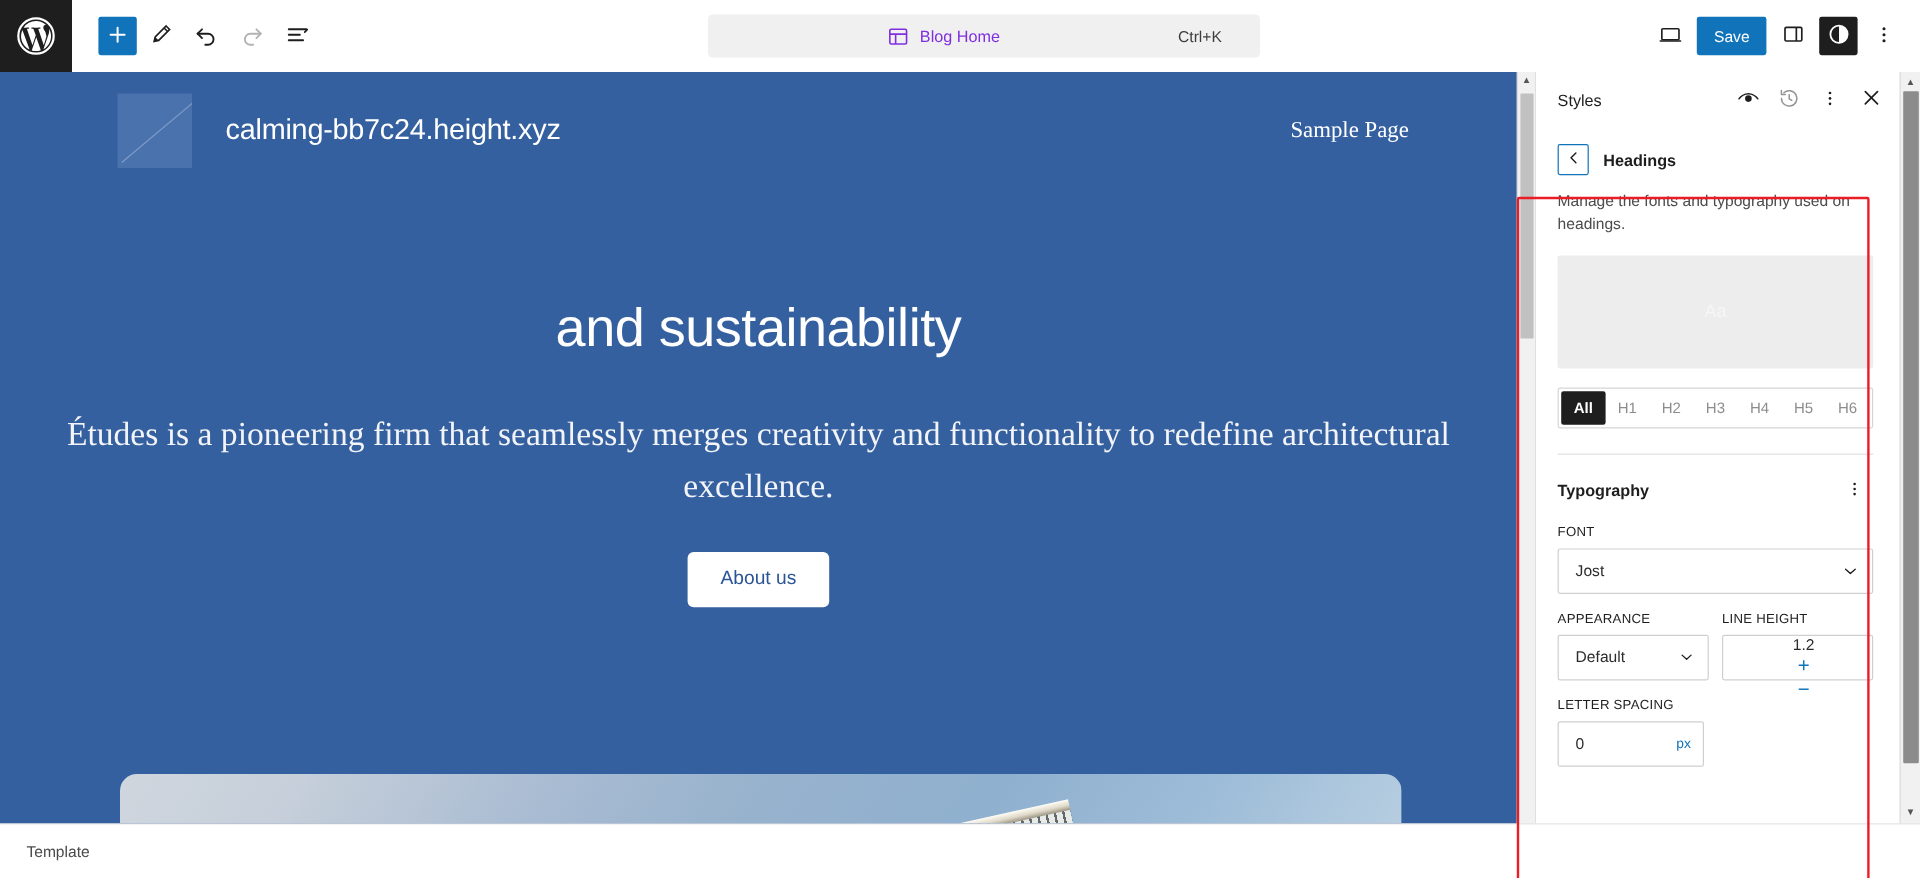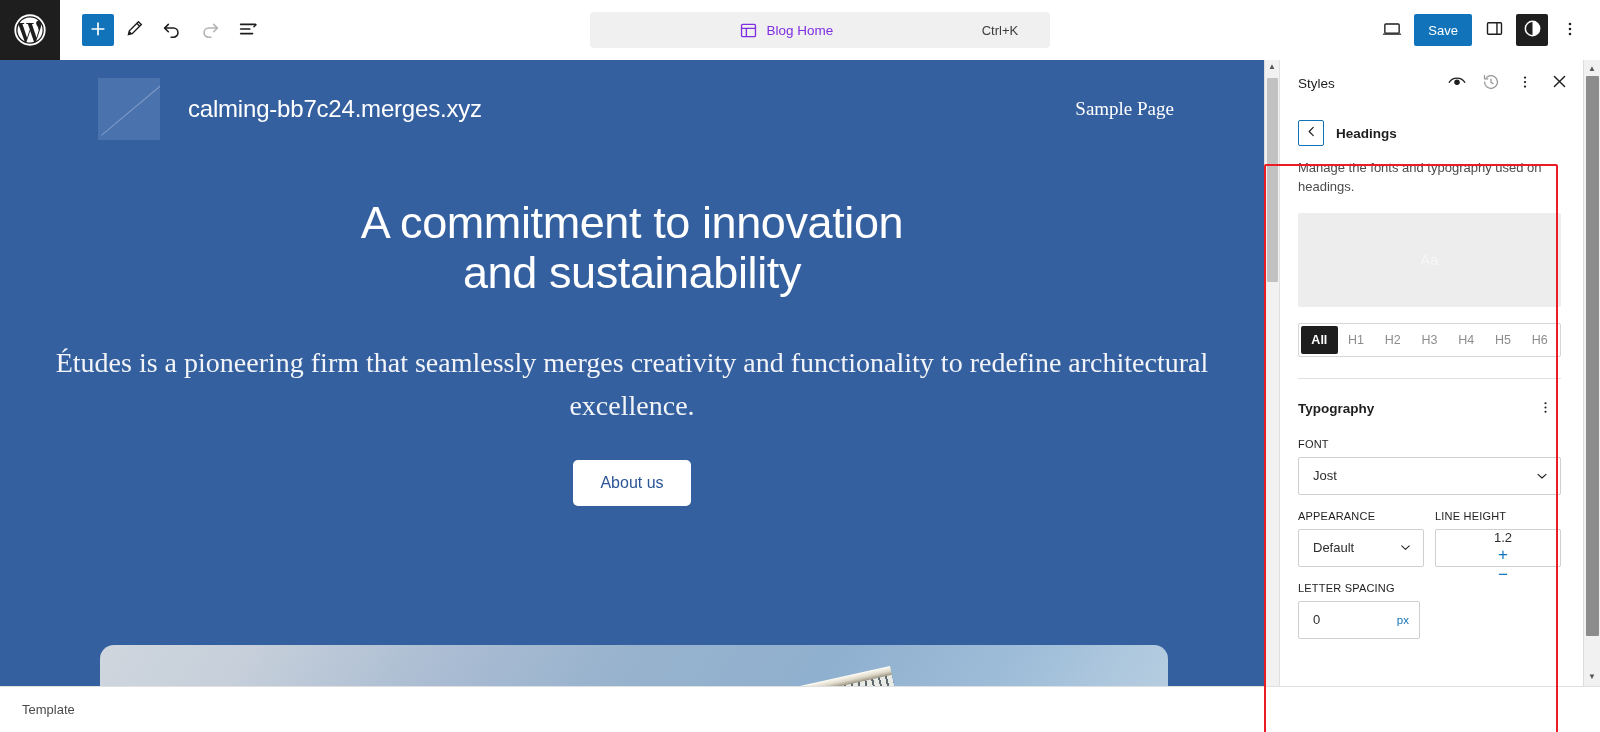--- a/index.html
+++ b/index.html
@@ -329,28 +329,28 @@
   </div>
 
   <div class="body-row">
 
     <div class="canvas-wrap">
       <div class="site">
 
         <div class="site-header">
           <div class="brand">
             <div class="logo-ph"></div>
-            <div class="site-title">calming-bb7c24.merges.xyz</div>
+            <div class="site-title">calming-bb7c24.height.xyz</div>
           </div>
           <div class="nav-link">Sample Page</div>
         </div>
 
         <div class="hero">
           <h1>
-            <span>A commitment to innovation</span><br>
+            <br>
             <span>and sustainability</span>
           </h1>
           <p>Études is a pioneering firm that seamlessly merges creativity and functionality to redefine architectural excellence.</p>
           <button class="about-btn">About us</button>
         </div>
 
         <div class="hero-image">
           <div class="sky"></div>
           <div class="fins"></div>
           <div class="roof-edge"></div>

